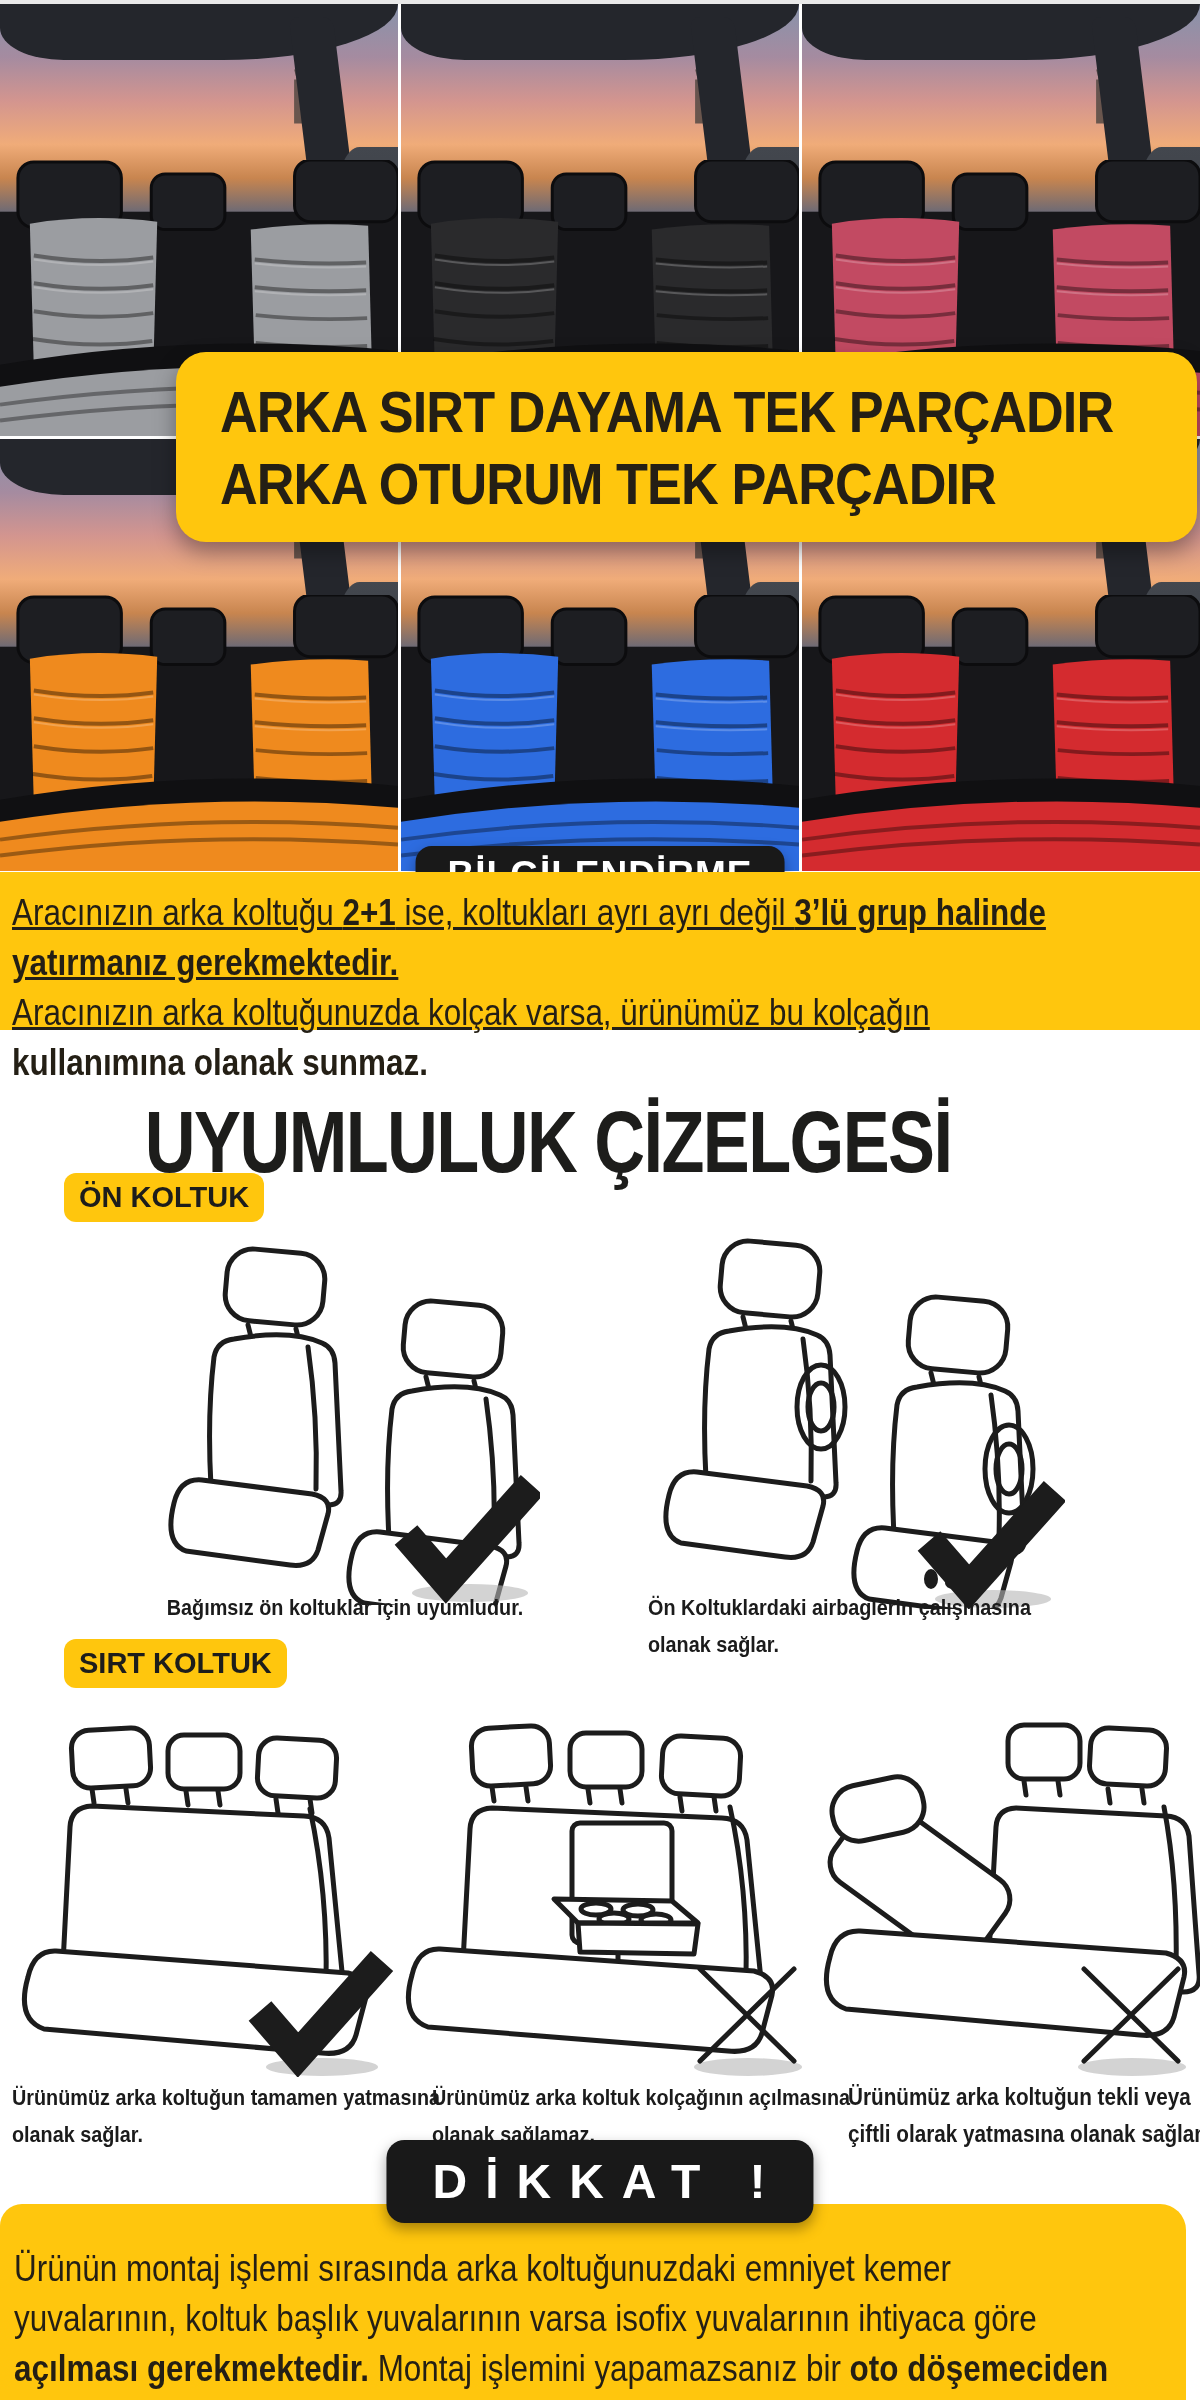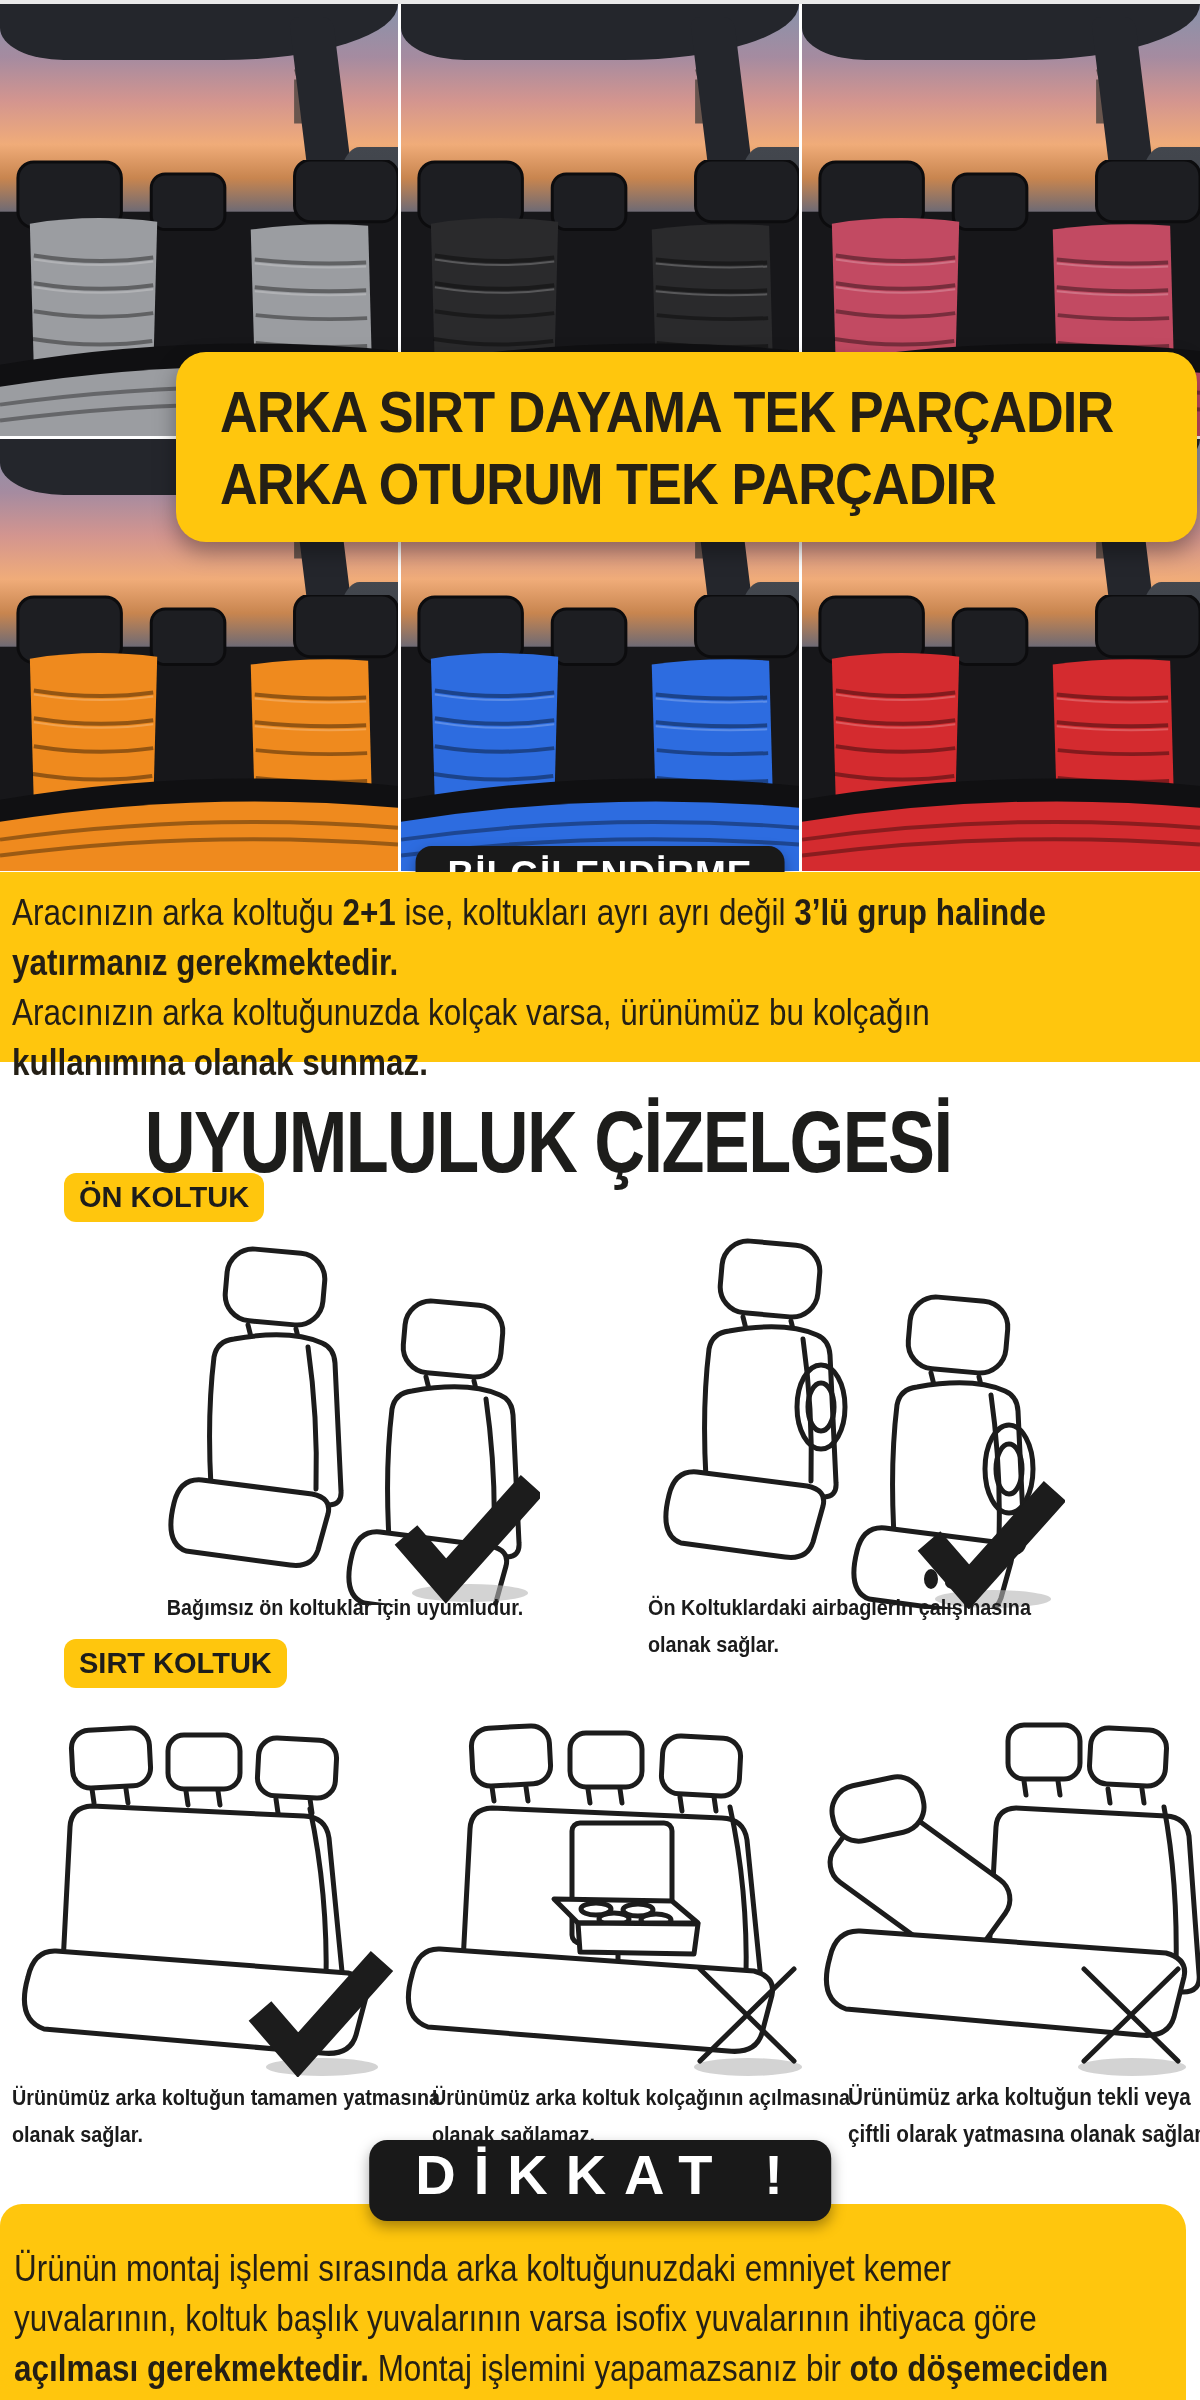--- a/index.html
+++ b/index.html
@@ -22,22 +22,22 @@
   
   .banner{position:absolute;left:176px;top:348px;width:1021px;height:190px;background:var(--yellow);
           border-radius:30px;box-shadow:0 10px 22px rgba(0,0,0,.35);padding:24px 0 0 44px;box-sizing:border-box;}
   .banner .bline{font-weight:700;font-size:58px;line-height:72px;letter-spacing:-1px;color:#241f15;
                  transform:scaleX(.9);transform-origin:0 0;white-space:nowrap;}
 
   
   .badge-dark{position:absolute;background:#191919;color:#fff;font-weight:700;border-radius:16px;
               box-shadow:0 6px 14px rgba(0,0,0,.35);text-align:center;}
   .bilgi-badge{left:50%;transform:translateX(-50%);top:842px;font-size:37px;padding:8px 32px;letter-spacing:1px;}
-  .info{position:absolute;top:868px;left:0;width:1200px;height:190px;background:var(--yellow);
-        padding:16px 0 8px 12px;box-sizing:border-box;}
+  .info{position:absolute;top:868px;left:0;width:1200px;height:158px;background:var(--yellow);
+        padding:16px 0 8px 12px;box-sizing:border-box;text-decoration:underline;}
   .yellow-text{font-size:37px;line-height:50px;color:#241f15;transform:scaleX(.85);transform-origin:0 0;white-space:nowrap;}
   .yellow-text b{font-weight:700;}
 
   
   .compat{position:absolute;top:1073px;left:0;width:1200px;height:1127px;background:#fff;}
   .compat-title{position:absolute;top:14px;left:0;width:1096px;text-align:center;}
   .compat-title span{display:inline-block;font-size:88px;font-weight:700;letter-spacing:-2px;color:#1d1d1b;
                      transform:scaleX(.8);transform-origin:center top;white-space:nowrap;}
   .badge-yellow{position:absolute;background:var(--yellow);color:#1d1d1b;font-weight:700;border-radius:12px;
                 padding:8px 15px;font-size:29px;white-space:nowrap;}
@@ -50,21 +50,21 @@
   .caption.centered>span{transform-origin:center top;}
 
   .line-art path,.line-art rect,.line-art ellipse{fill:#fff;stroke:#1c1c1c;stroke-width:5;
       stroke-linejoin:round;stroke-linecap:round;}
   .line-art .nf{fill:none;}
   .line-art .mark{stroke-width:30;stroke-linecap:butt;stroke-linejoin:miter;fill:none;}
   .line-art .shadow{fill:#b5b5b5;stroke:none;opacity:.6;}
   .line-art .dot{fill:#1c1c1c;stroke:none;}
 
   
-  .dikkat-badge{left:50%;transform:translateX(-50%);top:2136px;font-size:56px;padding:2px 30px 14px 46px;
+  .dikkat-badge{left:50%;transform:translateX(-50%);top:2136px;font-size:48px;padding:14px 30px 14px 46px;
                 letter-spacing:18px;border-radius:18px;z-index:5;}
   .footer{position:absolute;top:2200px;left:0;width:1186px;height:200px;background:var(--yellow);
           border-radius:22px 26px 0 0;padding:40px 1px 0 14px;box-sizing:border-box;}
 </style>
 </head>
 <body>
 
 <div class="page">
 
   <div class="photo-grid" id="photoGrid">

